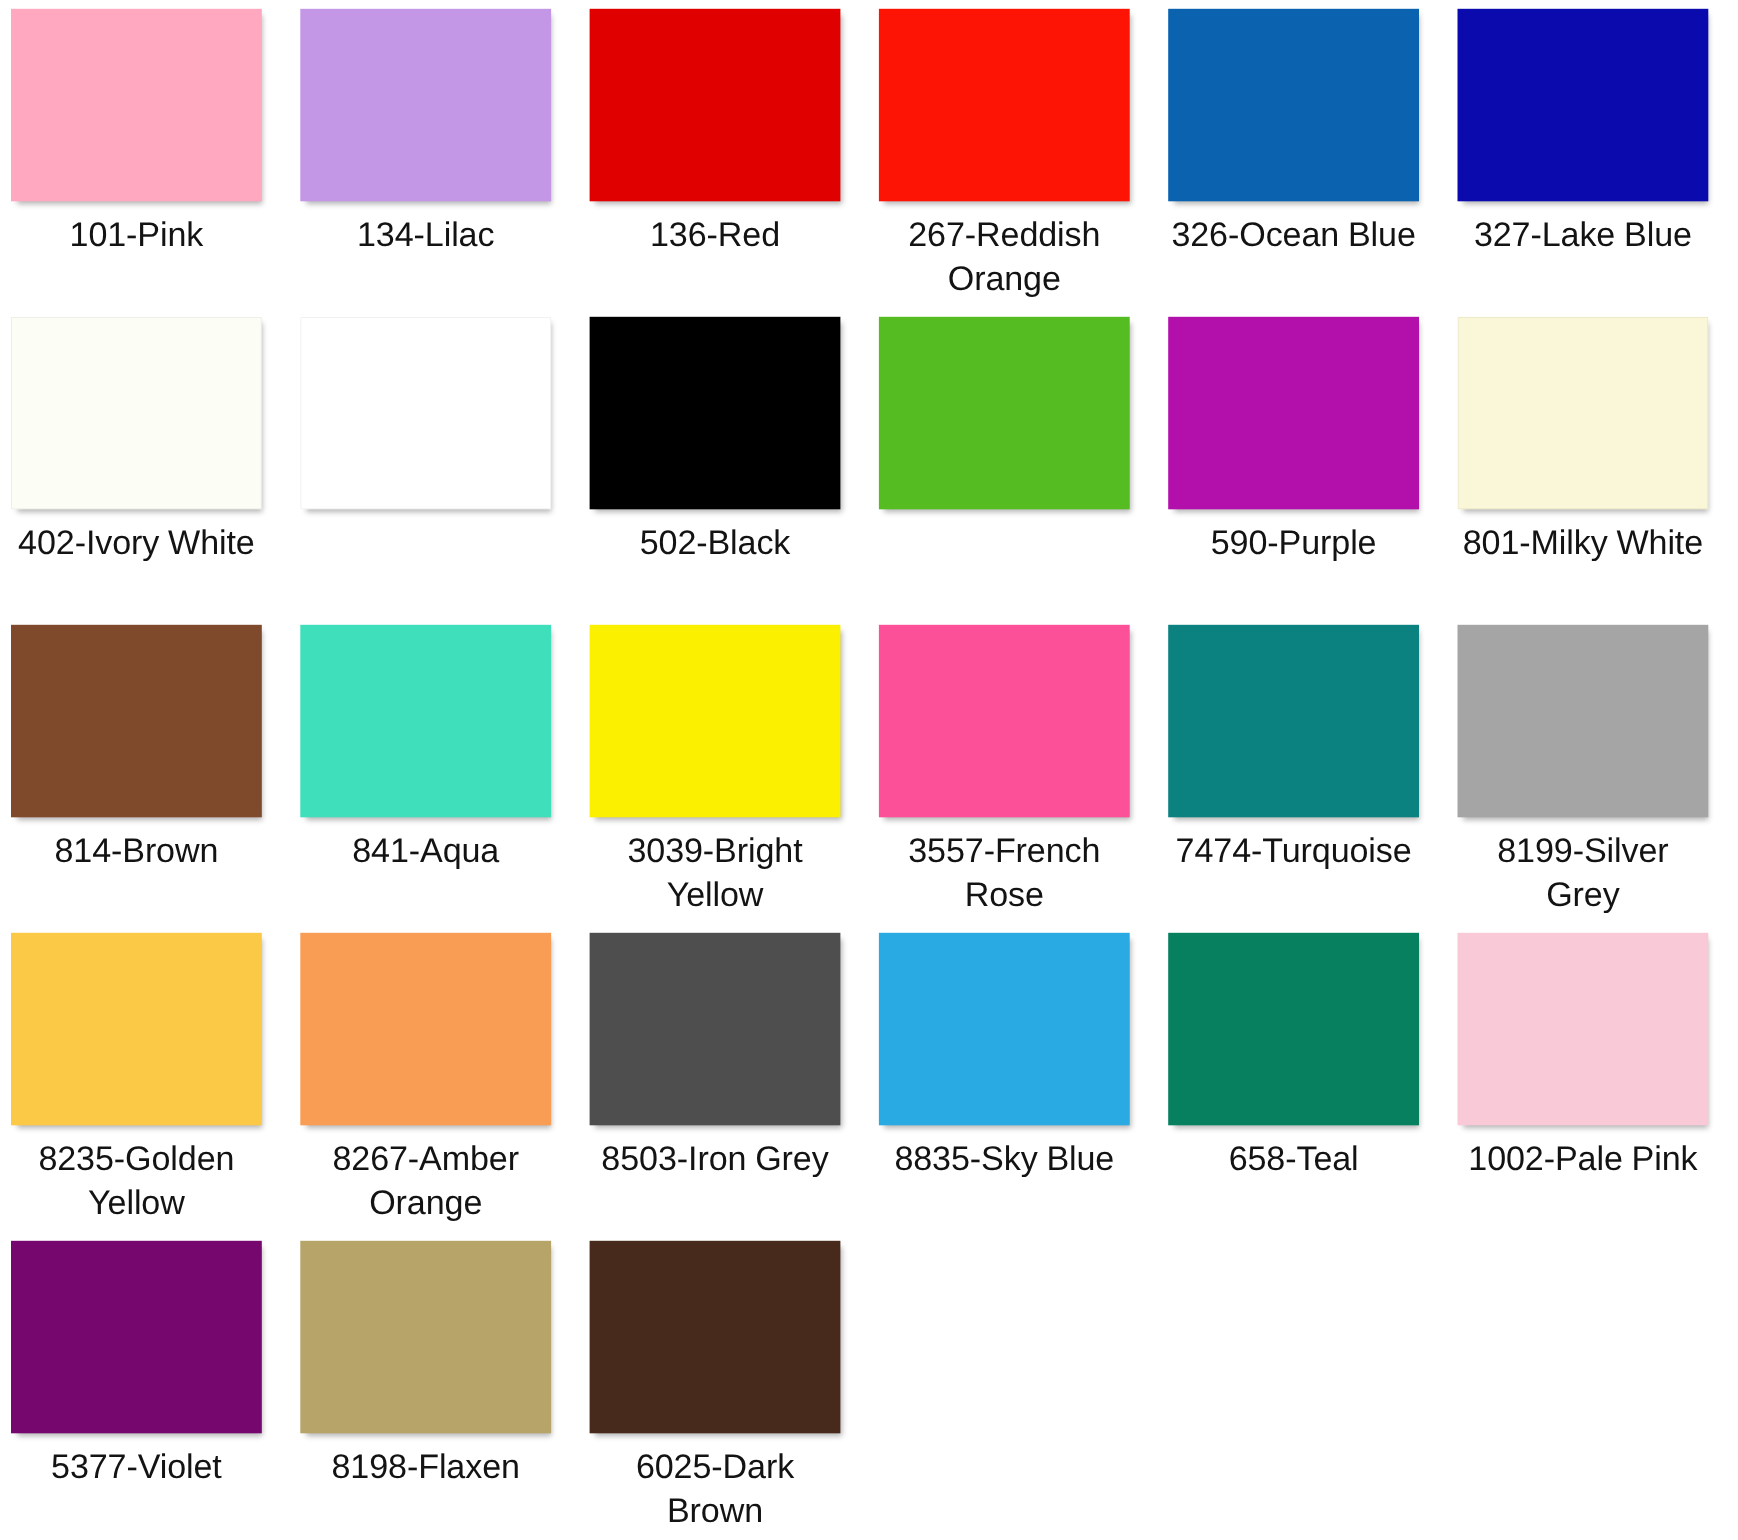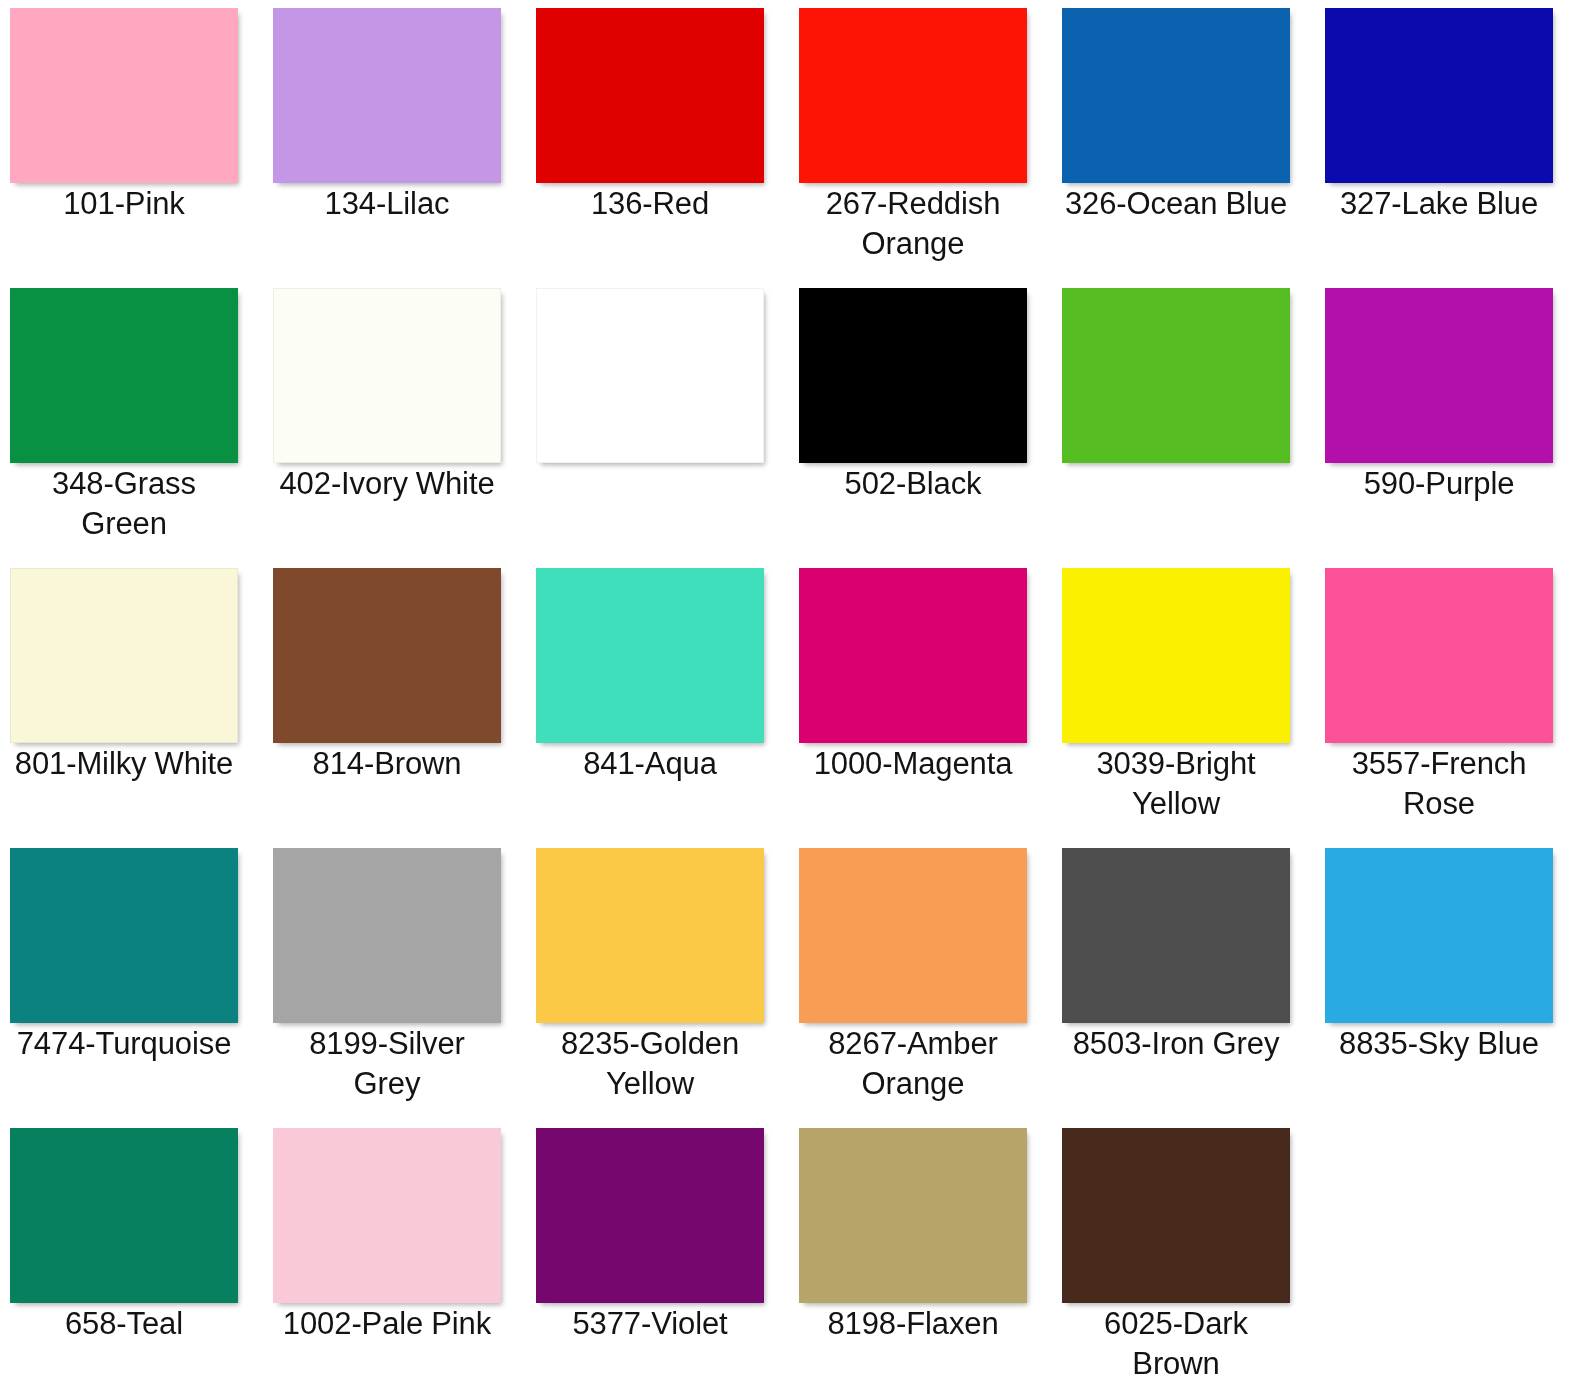--- a/index.html
+++ b/index.html
@@ -39,21 +39,21 @@
     height: 175px;
     box-sizing: border-box;
     box-shadow: 3px 4px 5px -2px rgba(0,0,0,0.30);
   }
   .swatch-chip.has-edge {
     box-shadow: 3px 4px 5px -2px rgba(0,0,0,0.30),
                 0 0 0 1px rgba(0,0,0,0.055) inset;
   }
   .swatch-label {
     width: 228px;
-    margin-top: 1px;
+    margin-top: 11px;
     text-align: center;
     font-size: 31px;
     line-height: 40px;
     color: #131313;
     letter-spacing: -0.1px;
     word-spacing: -0.5px;
   }
 </style>
 </head>
 <body>
@@ -78,24 +78,20 @@
       </div>
       <div class="swatch-cell">
         <div class="swatch-chip" style="background-color: rgb(11, 98, 174);"></div>
         <div class="swatch-label">326-Ocean Blue</div>
       </div>
       <div class="swatch-cell">
         <div class="swatch-chip" style="background-color: rgb(11, 11, 173);"></div>
         <div class="swatch-label">327-Lake Blue</div>
       </div>
       <div class="swatch-cell">
-        <div class="swatch-chip" style="background-color: rgb(8, 145, 66);"></div>
-        <div class="swatch-label">348-Grass Green</div>
-      </div>
-      <div class="swatch-cell">
         <div class="swatch-chip has-edge" style="background-color: rgb(252, 253, 244);"></div>
         <div class="swatch-label">402-Ivory White</div>
       </div>
       <div class="swatch-cell">
         <div class="swatch-chip has-edge" style="background-color: rgb(255, 255, 255);"></div>
       </div>
       <div class="swatch-cell">
         <div class="swatch-chip" style="background-color: rgb(0, 0, 0);"></div>
         <div class="swatch-label">502-Black</div>
       </div>
@@ -110,24 +106,20 @@
         <div class="swatch-chip has-edge" style="background-color: rgb(250, 247, 216);"></div>
         <div class="swatch-label">801-Milky White</div>
       </div>
       <div class="swatch-cell">
         <div class="swatch-chip" style="background-color: rgb(126, 74, 43);"></div>
         <div class="swatch-label">814-Brown</div>
       </div>
       <div class="swatch-cell">
         <div class="swatch-chip" style="background-color: rgb(63, 223, 187);"></div>
         <div class="swatch-label">841-Aqua</div>
-      </div>
-      <div class="swatch-cell">
-        <div class="swatch-chip" style="background-color: rgb(219, 0, 112);"></div>
-        <div class="swatch-label">1000-Magenta</div>
       </div>
       <div class="swatch-cell">
         <div class="swatch-chip" style="background-color: rgb(250, 240, 0);"></div>
         <div class="swatch-label">3039-Bright Yellow</div>
       </div>
       <div class="swatch-cell">
         <div class="swatch-chip" style="background-color: rgb(252, 80, 153);"></div>
         <div class="swatch-label">3557-French Rose</div>
       </div>
       <div class="swatch-cell">

